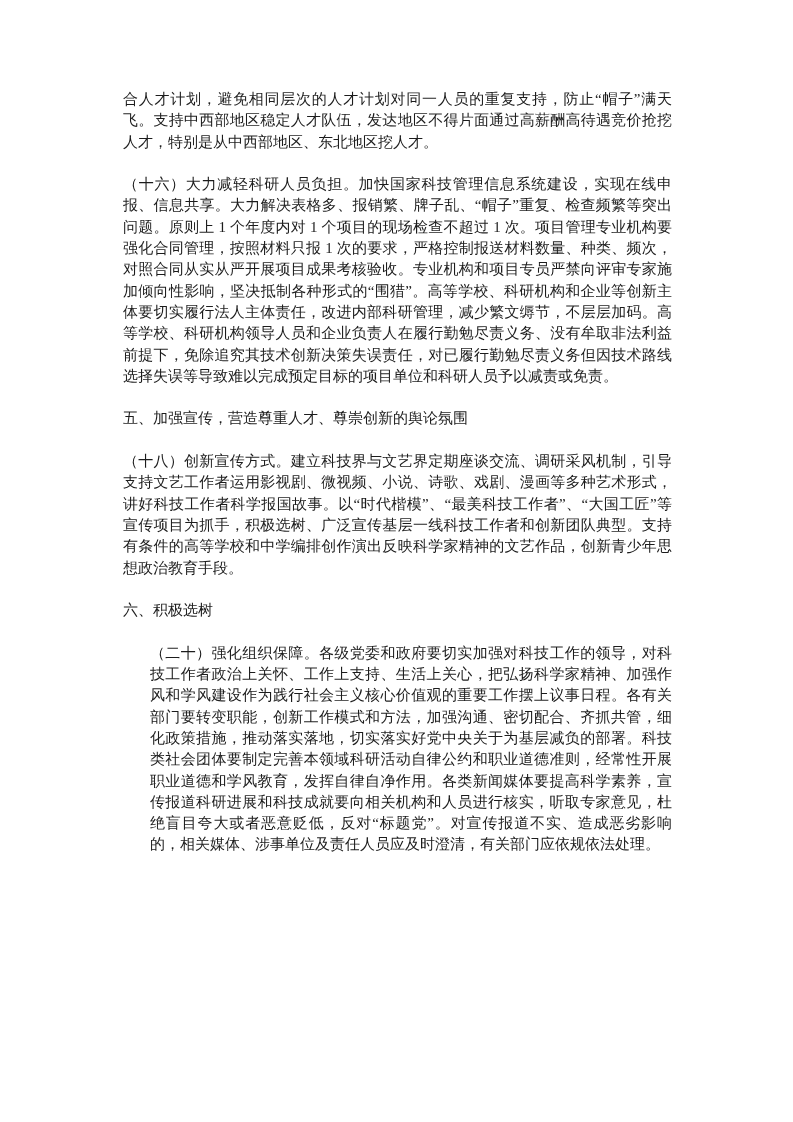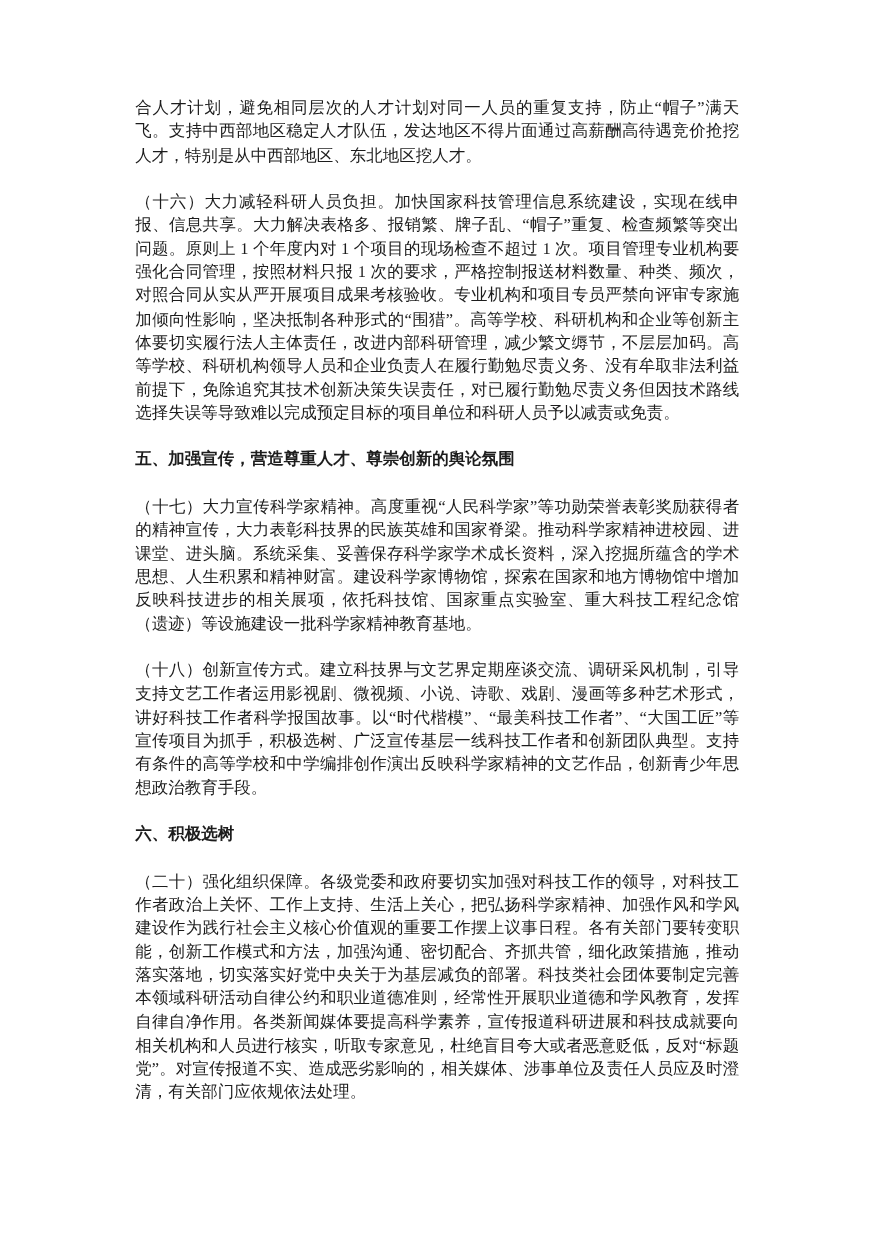--- a/index.html
+++ b/index.html
@@ -26,31 +26,31 @@
     color: #1c1c1c;
     text-align: justify;
     text-justify: inter-ideograph;
   }
   .text-block p {
     margin: 0 0 21.3px 0;
     padding: 0;
   }
   .text-block p:last-child {
     margin-bottom: 0;
+    margin-left: 27px;
   }
   .section-heading {
-    font-weight: bold; 
+    font-weight: normal; 
   }
 </style>
 </head>
 <body>
 
 <div class="page">
   <div class="text-block">
     <p>合人才计划，避免相同层次的人才计划对同一人员的重复支持，防止“帽子”满天飞。支持中西部地区稳定人才队伍，发达地区不得片面通过高薪酬高待遇竞价抢挖人才，特别是从中西部地区、东北地区挖人才。</p>
     <p>（十六）大力减轻科研人员负担。加快国家科技管理信息系统建设，实现在线申报、信息共享。大力解决表格多、报销繁、牌子乱、“帽子”重复、检查频繁等突出问题。原则上 1 个年度内对 1 个项目的现场检查不超过 1 次。项目管理专业机构要强化合同管理，按照材料只报 1 次的要求，严格控制报送材料数量、种类、频次，对照合同从实从严开展项目成果考核验收。专业机构和项目专员严禁向评审专家施加倾向性影响，坚决抵制各种形式的“围猎”。高等学校、科研机构和企业等创新主体要切实履行法人主体责任，改进内部科研管理，减少繁文缛节，不层层加码。高等学校、科研机构领导人员和企业负责人在履行勤勉尽责义务、没有牟取非法利益前提下，免除追究其技术创新决策失误责任，对已履行勤勉尽责义务但因技术路线选择失误等导致难以完成预定目标的项目单位和科研人员予以减责或免责。</p>
     <p class="section-heading">五、加强宣传，营造尊重人才、尊崇创新的舆论氛围</p>
-    <p>（十七）大力宣传科学家精神。高度重视“人民科学家”等功勋荣誉表彰奖励获得者的精神宣传，大力表彰科技界的民族英雄和国家脊梁。推动科学家精神进校园、进课堂、进头脑。系统采集、妥善保存科学家学术成长资料，深入挖掘所蕴含的学术思想、人生积累和精神财富。建设科学家博物馆，探索在国家和地方博物馆中增加反映科技进步的相关展项，依托科技馆、国家重点实验室、重大科技工程纪念馆（遗迹）等设施建设一批科学家精神教育基地。</p>
     <p>（十八）创新宣传方式。建立科技界与文艺界定期座谈交流、调研采风机制，引导支持文艺工作者运用影视剧、微视频、小说、诗歌、戏剧、漫画等多种艺术形式，讲好科技工作者科学报国故事。以“时代楷模”、“最美科技工作者”、“大国工匠”等宣传项目为抓手，积极选树、广泛宣传基层一线科技工作者和创新团队典型。支持有条件的高等学校和中学编排创作演出反映科学家精神的文艺作品，创新青少年思想政治教育手段。</p>
     <p class="section-heading">六、积极选树</p>
     <p>（二十）强化组织保障。各级党委和政府要切实加强对科技工作的领导，对科技工作者政治上关怀、工作上支持、生活上关心，把弘扬科学家精神、加强作风和学风建设作为践行社会主义核心价值观的重要工作摆上议事日程。各有关部门要转变职能，创新工作模式和方法，加强沟通、密切配合、齐抓共管，细化政策措施，推动落实落地，切实落实好党中央关于为基层减负的部署。科技类社会团体要制定完善本领域科研活动自律公约和职业道德准则，经常性开展职业道德和学风教育，发挥自律自净作用。各类新闻媒体要提高科学素养，宣传报道科研进展和科技成就要向相关机构和人员进行核实，听取专家意见，杜绝盲目夸大或者恶意贬低，反对“标题党”。对宣传报道不实、造成恶劣影响的，相关媒体、涉事单位及责任人员应及时澄清，有关部门应依规依法处理。</p>
   </div>
 </div>
 
 </body></html>

